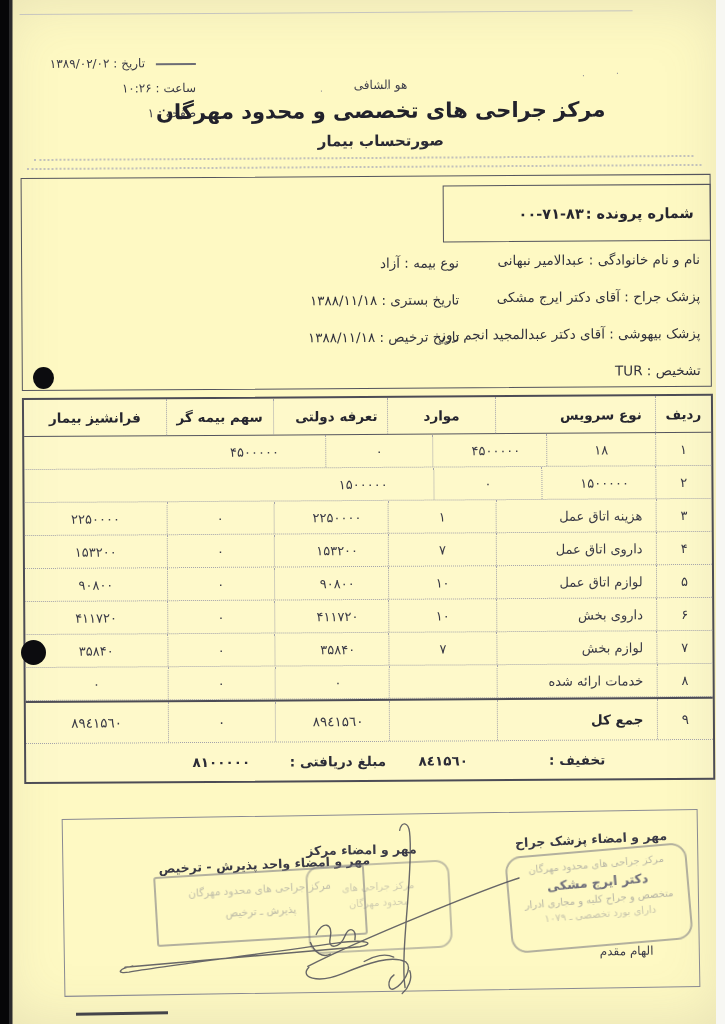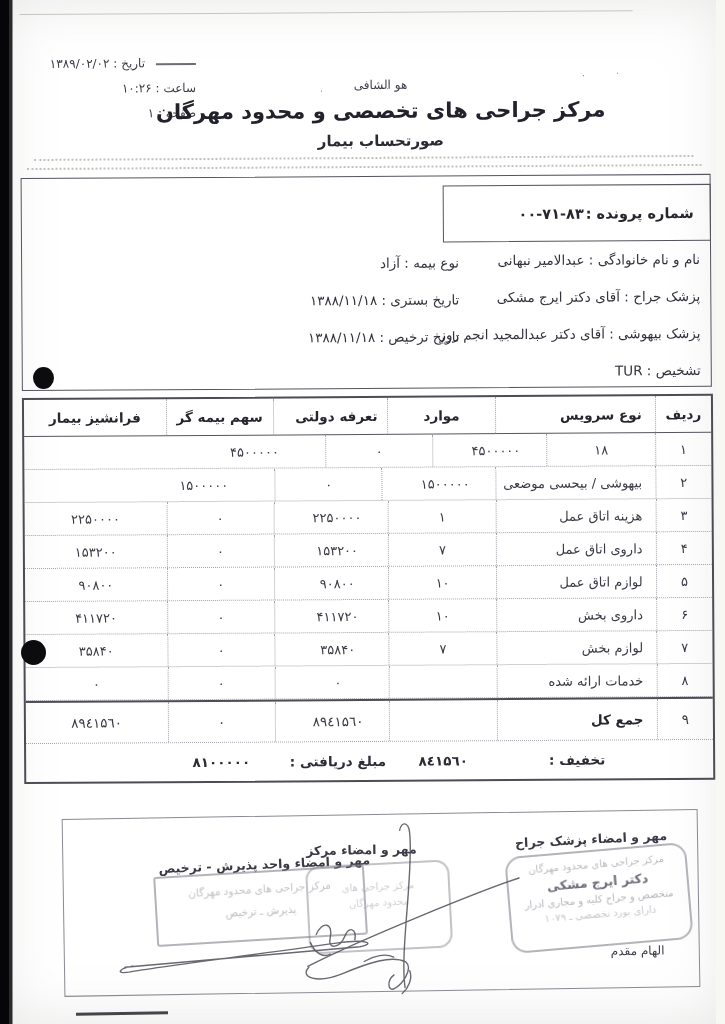--- a/index.html
+++ b/index.html
@@ -1,20 +1,20 @@
 <!DOCTYPE html>
 <html lang="fa"><head>
 <meta charset="utf-8">
 <style>
   * { margin:0; padding:0; box-sizing:border-box; }
   html,body { background:#d8d7d3; }
   body { font-family:"DejaVu Sans", sans-serif; }
 
   .sheet { position:relative; width:725px; height:1024px; margin:0 auto;
-           background:#ffffff; overflow:hidden; color:#33333d;
+           background:#fef9c3; overflow:hidden; color:#33333d;
            box-shadow: inset 0 0 60px rgba(120,118,110,.18); }
   .tilt { position:absolute; inset:0; transform:rotate(-0.35deg); transform-origin:50% 40%; }
 
   
   .edge-left { position:absolute; left:0; top:0; bottom:0; width:13px;
                background:linear-gradient(90deg,#060608 0 9px,#2a2a2c 9px 12px,rgba(42,42,44,0) 13px); z-index:9; }
   .edge-right { position:absolute; right:0; top:0; bottom:0; width:9px; background:#f7f7f3; z-index:8; }
   .top-hairline { position:absolute; left:22px; right:90px; top:12px; border-top:1px solid #c6c5bf; }
   .bottom-mark { position:absolute; left:76px; top:1012px; width:92px; height:3px; background:#44444a; transform:rotate(-1deg); }
   .hole { position:absolute; background:#0c0c0f; border-radius:50%; z-index:10; }
@@ -73,21 +73,21 @@
   .stamp { position:absolute; border:2px solid rgba(116,116,128,.55); color:#84848f;
            text-align:center; direction:rtl; filter:blur(.4px); }
   .stamp .s-line { line-height:1.55; white-space:nowrap; }
   .stamp-surgeon { right:8px; top:38px; width:182px; height:97px; border-radius:16px;
                    transform:rotate(-4deg); padding-top:5px; font-size:10px; }
   .stamp-surgeon .s-name { font-size:12.5px; font-weight:bold; color:#6e6e7b; }
   .stamp-center { left:243px; top:48px; width:144px; height:88px; border-radius:14px;
                   transform:rotate(-2deg); padding-top:14px; font-size:10px; opacity:.8; }
   .stamp-reception { left:91px; top:54px; width:211px; height:70px; border-radius:3px;
                      transform:rotate(-2.5deg); padding-top:8px; font-size:10.5px; }
-  .clerk { position:absolute; left:546px; top:133px; font-size:12px; color:#3c3c48; white-space:nowrap; }
+  .clerk { position:absolute; left:535px; top:133px; font-size:12px; color:#3c3c48; white-space:nowrap; }
   .sigsvg { position:absolute; inset:0; width:100%; height:100%; overflow:visible; }
 </style>
 </head>
 <body>
 
 <div class="sheet">
   <div class="tilt">
 
     <div class="top-hairline"></div>
 
@@ -167,21 +167,20 @@
 
       <div class="trow drow">
         <div class="cell c0 num">۱</div>
         <div class="cell c2 num">۱۸</div>
         <div class="cell c3 num">۴۵۰۰۰۰۰</div>
         <div class="cell c4 num">۰</div>
         <div class="cell c5 num">۴۵۰۰۰۰۰</div>
       </div>
       <div class="trow drow">
         <div class="cell c0 num">۲</div>
-        <div class="cell c1">بیهوشی / بیحسی موضعی</div>
         <div class="cell c3 num">۱۵۰۰۰۰۰</div>
         <div class="cell c4 num">۰</div>
         <div class="cell c5 num">۱۵۰۰۰۰۰</div>
       </div>
       <div class="trow drow">
         <div class="cell c0 num">۳</div>
         <div class="cell c1">هزینه اتاق عمل</div>
         <div class="cell c2 num">۱</div>
         <div class="cell c3 num">۲۲۵۰۰۰۰</div>
         <div class="cell c4 num">۰</div>

